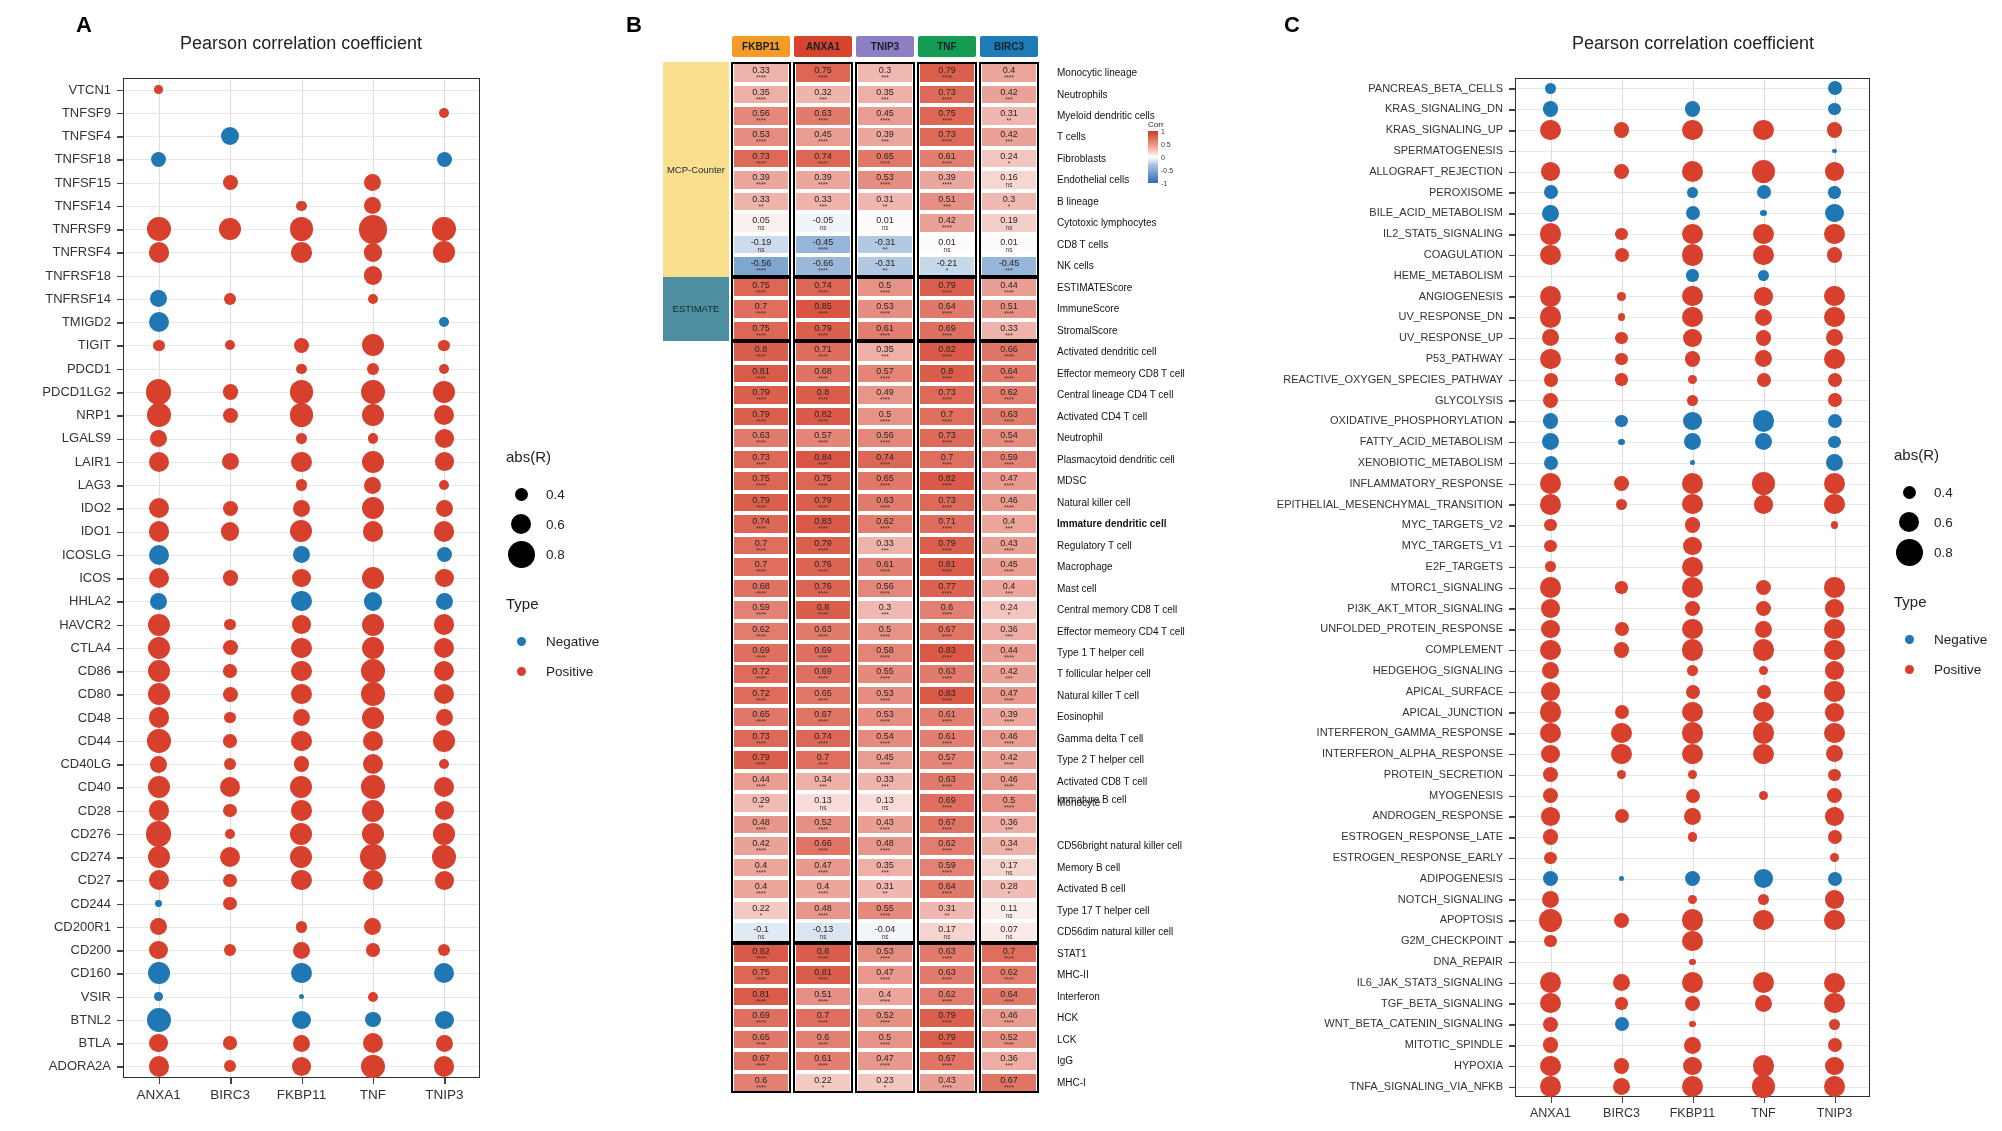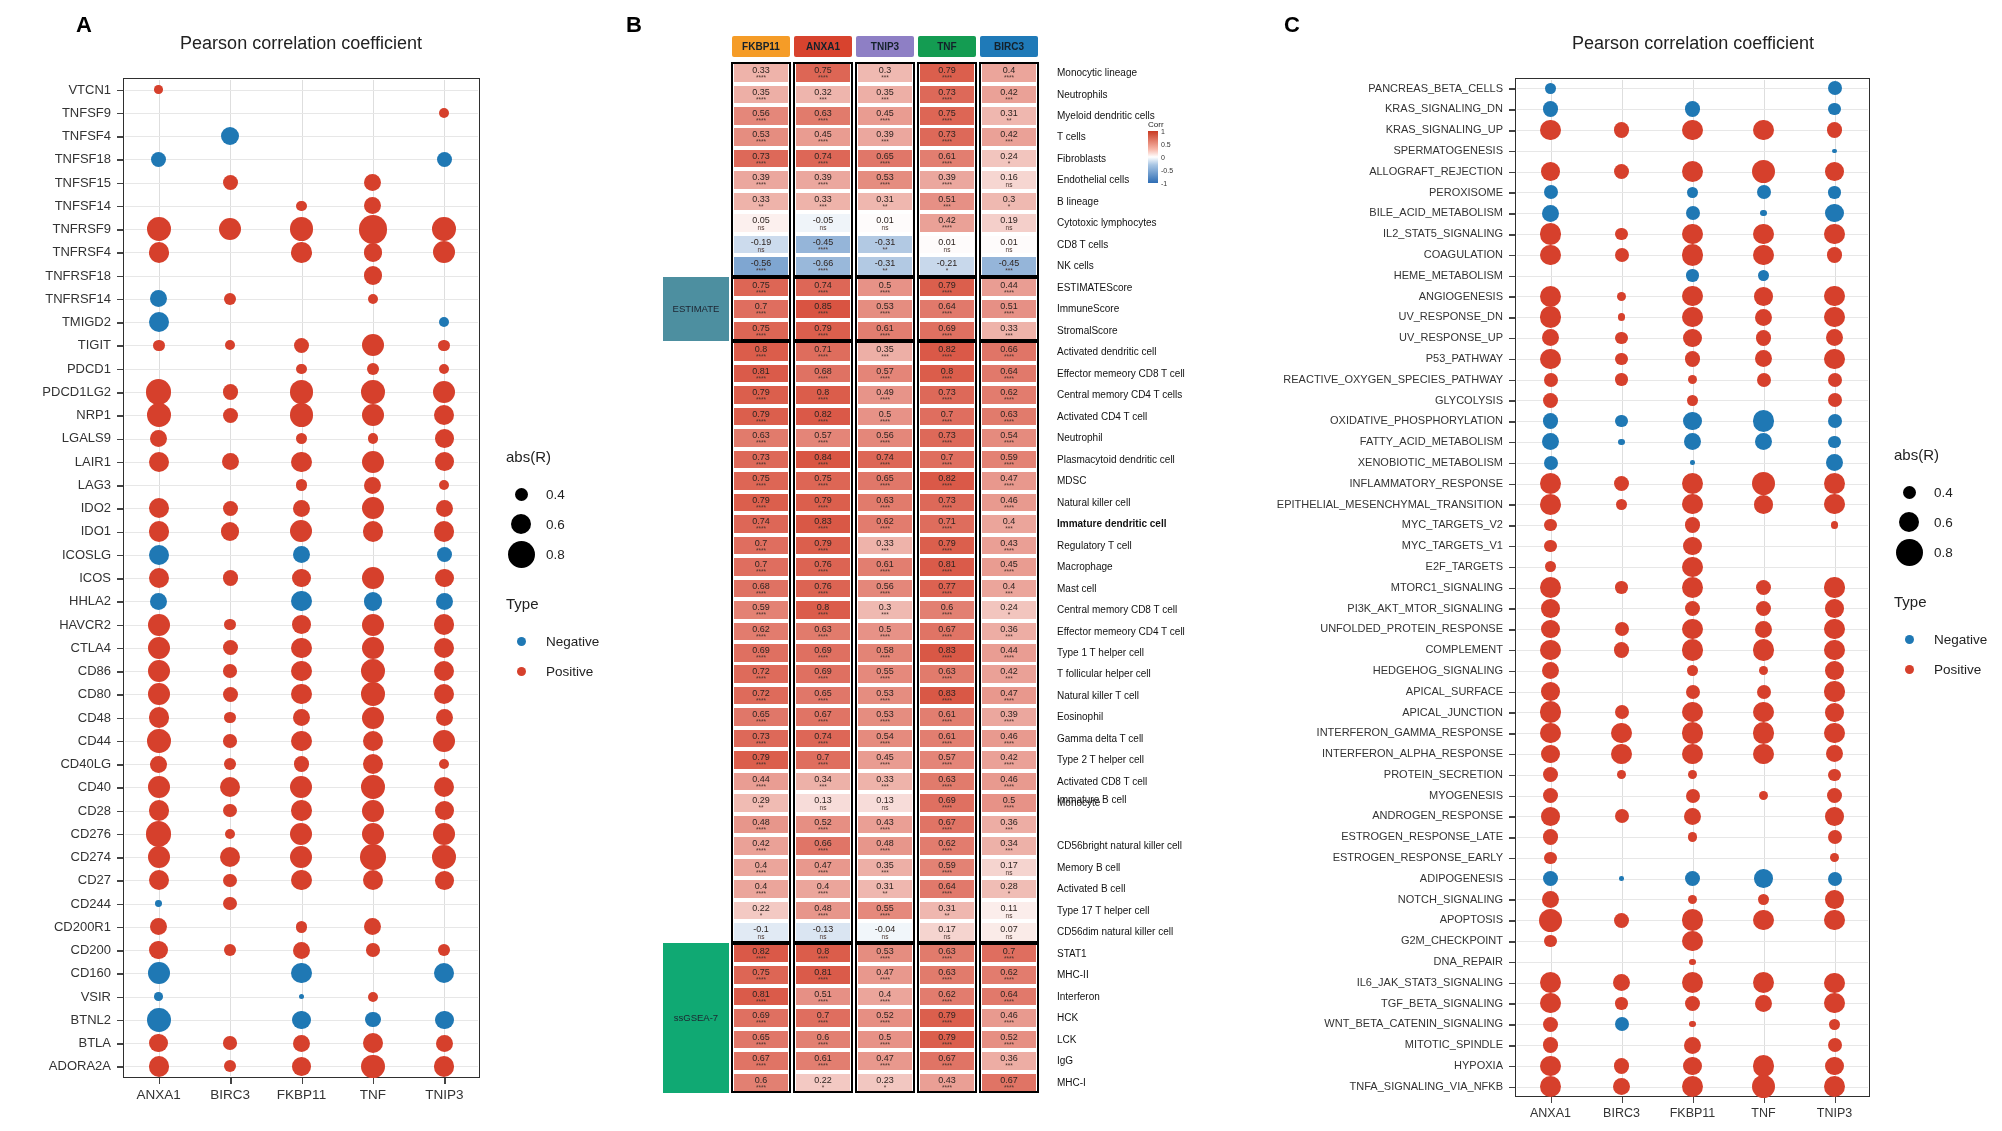--- a/index.html
+++ b/index.html
@@ -814,20 +814,21 @@
     <div class="abs dot" style="left: 1539.7px; top: 1075.8px; width: 21.7px; height: 21.7px; background: rgb(214, 64, 44);"></div>
     <div class="abs dot" style="left: 1613px; top: 1078.1px; width: 17.1px; height: 17.1px; background: rgb(214, 64, 44);"></div>
     <div class="abs dot" style="left: 1681.7px; top: 1075.8px; width: 21.7px; height: 21.7px; background: rgb(214, 64, 44);"></div>
     <div class="abs dot" style="left: 1751.9px; top: 1075px; width: 23.3px; height: 23.3px; background: rgb(214, 64, 44);"></div>
     <div class="abs dot" style="left: 1823.7px; top: 1075.8px; width: 21.7px; height: 21.7px; background: rgb(214, 64, 44);"></div>
     <div class="abs chip" style="left: 732px; top: 36px; width: 58px; height: 21px; line-height: 21px; background: rgb(245, 156, 39);">FKBP11</div>
     <div class="abs chip" style="left: 794px; top: 36px; width: 58px; height: 21px; line-height: 21px; background: rgb(216, 67, 46);">ANXA1</div>
     <div class="abs chip" style="left: 856px; top: 36px; width: 58px; height: 21px; line-height: 21px; background: rgb(142, 127, 197);">TNIP3</div>
     <div class="abs chip" style="left: 918px; top: 36px; width: 58px; height: 21px; line-height: 21px; background: rgb(20, 156, 82);">TNF</div>
     <div class="abs chip" style="left: 980px; top: 36px; width: 58px; height: 21px; line-height: 21px; background: rgb(31, 122, 184);">BIRC3</div>
+    <div class="abs band" style="left: 663px; top: 62px; width: 66px; height: 214.8px; background: rgb(250, 223, 143);">MCP-Counter</div>
     <div class="abs hm-block" style="left: 731px; top: 62px; width: 60px; height: 214.8px;"></div>
     <div class="abs hm-cell" style="left: 734px; top: 64px; width: 54px; height: 17.5px; background: rgb(238, 179, 170);">
       <div class="hm-v">0.33</div>
       <div class="hm-s">****</div>
     </div>
     <div class="abs hm-cell" style="left: 734px; top: 85.5px; width: 54px; height: 17.5px; background: rgb(237, 175, 166);">
       <div class="hm-v">0.35</div>
       <div class="hm-s">****</div>
     </div>
     <div class="abs hm-cell" style="left: 734px; top: 107px; width: 54px; height: 17.5px; background: rgb(228, 135, 122);">
@@ -1665,21 +1666,21 @@
     <div class="abs hm-cell" style="left: 982px; top: 901.7px; width: 54px; height: 17.5px; background: rgb(251, 237, 235);">
       <div class="hm-v">0.11</div>
       <div class="hm-s">ns</div>
     </div>
     <div class="abs hm-cell" style="left: 982px; top: 923.2px; width: 54px; height: 17.5px; background: rgb(250, 235, 232);">
       <div class="hm-v">0.07</div>
       <div class="hm-s">ns</div>
     </div>
     <div class="abs rowlab" style="left: 1057px; top: 341.2px; height: 21.5px; line-height: 21.5px;">Activated dendritic cell</div>
     <div class="abs rowlab" style="left: 1057px; top: 362.7px; height: 21.5px; line-height: 21.5px;">Effector memeory CD8 T cell</div>
-    <div class="abs rowlab" style="left: 1057px; top: 384.2px; height: 21.5px; line-height: 21.5px;">Central memory CD4 T cells</div>
+    <div class="abs rowlab" style="left: 1057px; top: 384.2px; height: 21.5px; line-height: 21.5px;">Central lineage CD4 T cell</div>
     <div class="abs rowlab" style="left: 1057px; top: 405.7px; height: 21.5px; line-height: 21.5px;">Activated CD4 T cell</div>
     <div class="abs rowlab" style="left: 1057px; top: 427.2px; height: 21.5px; line-height: 21.5px;">Neutrophil</div>
     <div class="abs rowlab" style="left: 1057px; top: 448.6px; height: 21.5px; line-height: 21.5px;">Plasmacytoid dendritic cell</div>
     <div class="abs rowlab" style="left: 1057px; top: 470.1px; height: 21.5px; line-height: 21.5px;">MDSC</div>
     <div class="abs rowlab" style="left: 1057px; top: 491.6px; height: 21.5px; line-height: 21.5px;">Natural killer cell</div>
     <div class="abs rowlab" style="left: 1057px; top: 513.1px; height: 21.5px; line-height: 21.5px; font-weight: bold;">Immature dendritic cell</div>
     <div class="abs rowlab" style="left: 1057px; top: 534.6px; height: 21.5px; line-height: 21.5px;">Regulatory T cell</div>
     <div class="abs rowlab" style="left: 1057px; top: 556px; height: 21.5px; line-height: 21.5px;">Macrophage</div>
     <div class="abs rowlab" style="left: 1057px; top: 577.5px; height: 21.5px; line-height: 21.5px; text-align: center;">Mast cell</div>
     <div class="abs rowlab" style="left: 1057px; top: 599px; height: 21.5px; line-height: 21.5px;">Central memory CD8 T cell</div>
@@ -1691,21 +1692,20 @@
     <div class="abs rowlab" style="left: 1057px; top: 727.9px; height: 21.5px; line-height: 21.5px;">Gamma delta T cell</div>
     <div class="abs rowlab" style="left: 1057px; top: 749.4px; height: 21.5px; line-height: 21.5px;">Type 2 T helper cell</div>
     <div class="abs rowlab" style="left: 1057px; top: 770.8px; height: 21.5px; line-height: 21.5px;">Activated CD8 T cell</div>
     <div class="abs rowlab" style="left: 1057px; top: 792.3px; height: 21.5px; line-height: 21.5px;">Monocyte</div>
     <div class="abs rowlab" style="left: 1057px; top: 789px; height: 21.5px; line-height: 21.5px;">Immature B cell</div>
     <div class="abs rowlab" style="left: 1057px; top: 835.3px; height: 21.5px; line-height: 21.5px;">CD56bright natural killer cell</div>
     <div class="abs rowlab" style="left: 1057px; top: 856.8px; height: 21.5px; line-height: 21.5px;">Memory B cell</div>
     <div class="abs rowlab" style="left: 1057px; top: 878.2px; height: 21.5px; line-height: 21.5px;">Activated B cell</div>
     <div class="abs rowlab" style="left: 1057px; top: 899.7px; height: 21.5px; line-height: 21.5px;">Type 17 T helper cell</div>
     <div class="abs rowlab" style="left: 1057px; top: 921.2px; height: 21.5px; line-height: 21.5px;">CD56dim natural killer cell</div>
-    <div class="abs band" style="left: 663px; top: 942.7px; width: 66px; height: 150.4px; background: rgb(16, 169, 115);">ssGSEA-7</div>
     <div class="abs hm-block" style="left: 731px; top: 942.7px; width: 60px; height: 150.4px;"></div>
     <div class="abs hm-cell" style="left: 734px; top: 944.7px; width: 54px; height: 17.5px; background: rgb(218, 89, 72);">
       <div class="hm-v">0.82</div>
       <div class="hm-s">****</div>
     </div>
     <div class="abs hm-cell" style="left: 734px; top: 966.2px; width: 54px; height: 17.5px; background: rgb(221, 102, 85);">
       <div class="hm-v">0.75</div>
       <div class="hm-s">****</div>
     </div>
     <div class="abs hm-cell" style="left: 734px; top: 987.6px; width: 54px; height: 17.5px; background: rgb(218, 91, 74);">

